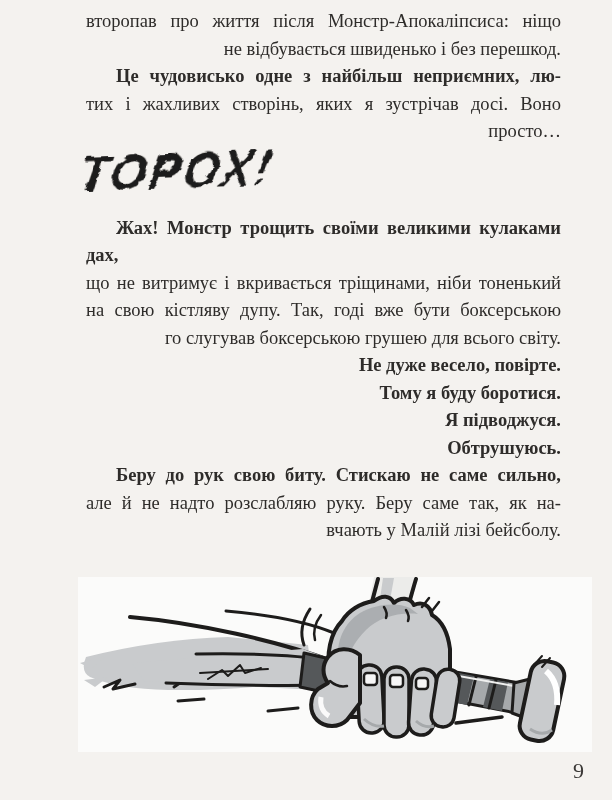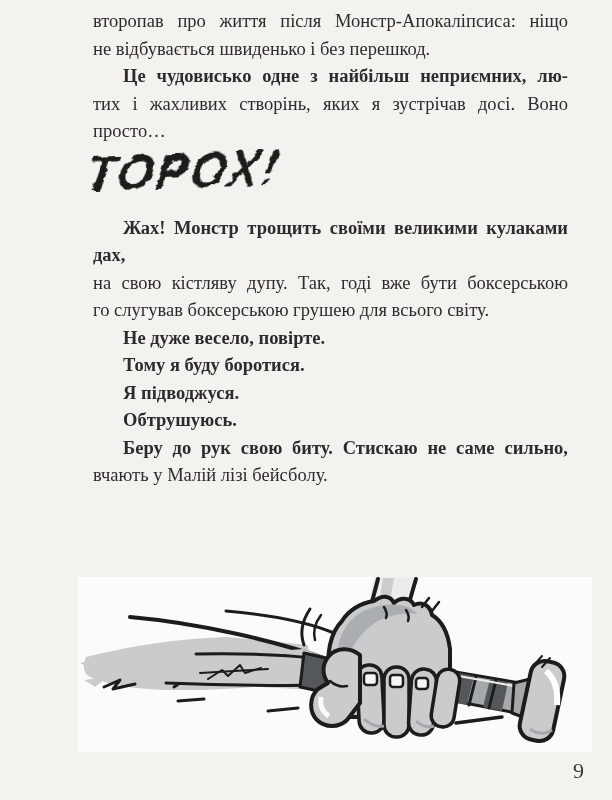--- a/index.html
+++ b/index.html
@@ -15,24 +15,24 @@
   *{box-sizing:border-box;}
   html,body{margin:0;padding:0;}
   body{
     width:612px;height:800px;overflow:hidden;
     background:var(--page-bg);
     font-family:"Liberation Serif","DejaVu Serif",serif;
     color:var(--text);
   }
   .page{position:relative;width:612px;height:800px;}
   .text-block{
-    position:absolute;left:93px;top:8px;width:475px;
+    position:absolute;left:86px;top:8px;width:475px;
     font-size:18.5px;line-height:27.5px;
   }
-  .line{text-align:left;white-space:normal;}
+  .line{text-align:right;white-space:normal;}
   .line.justify{text-align:justify;text-align-last:justify;}
   .line.indent{text-indent:30px;font-weight:bold;}
   .sfx{
     height:56px;margin:1px 0 12px -6px;
     display:flex;align-items:center;
   }
   .sfx-text{
     display:inline-block;
     font-family:"Liberation Sans","DejaVu Sans",sans-serif;
     font-weight:bold;font-style:italic;
@@ -80,27 +80,29 @@
         <div class="line">не відбувається швиденько і без перешкод.</div>
         <div class="line indent justify">Це чудовисько одне з найбільш неприємних, лю-</div>
         <div class="line justify">тих і жахливих створінь, яких я зустрічав досі. Воно</div>
         <div class="line">просто…</div>
       </div>
     <div class="sfx">
       <span class="sfx-text">ТОРОХ!</span>
     </div>
     <div>
         <div class="line indent justify">Жах! Монстр трощить своїми великими кулаками дах,</div>
+        <div class="line justify">що не витримує і вкривається тріщинами, ніби тоненький</div>
         <div class="line justify">на свою кістляву дупу. Так, годі вже бути боксерською</div>
         <div class="line">го слугував боксерською грушею для всього світу.</div>
         <div class="line indent">Не дуже весело, повірте.</div>
         <div class="line indent">Тому я буду боротися.</div>
         <div class="line indent">Я підводжуся.</div>
         <div class="line indent">Обтрушуюсь.</div>
         <div class="line indent justify">Беру до рук свою биту. Стискаю не саме сильно,</div>
+        <div class="line justify">але й не надто розслабляю руку. Беру саме так, як на-</div>
         <div class="line">вчають у Малій лізі бейсболу.</div>
       </div>
   </div>
 
   <div class="illustration-panel">
     <svg viewBox="0 0 514 175" xmlns="http://www.w3.org/2000/svg">
 
       <g>
         <path class="f-light" d="M8,80 Q80,62 150,60 L230,68 L234,102 Q170,114 90,113 Q40,112 12,100 Q2,94 8,80 Z"></path>
         <path class="f-light" d="M2,86 l26,-7 -15,13 z"></path>

